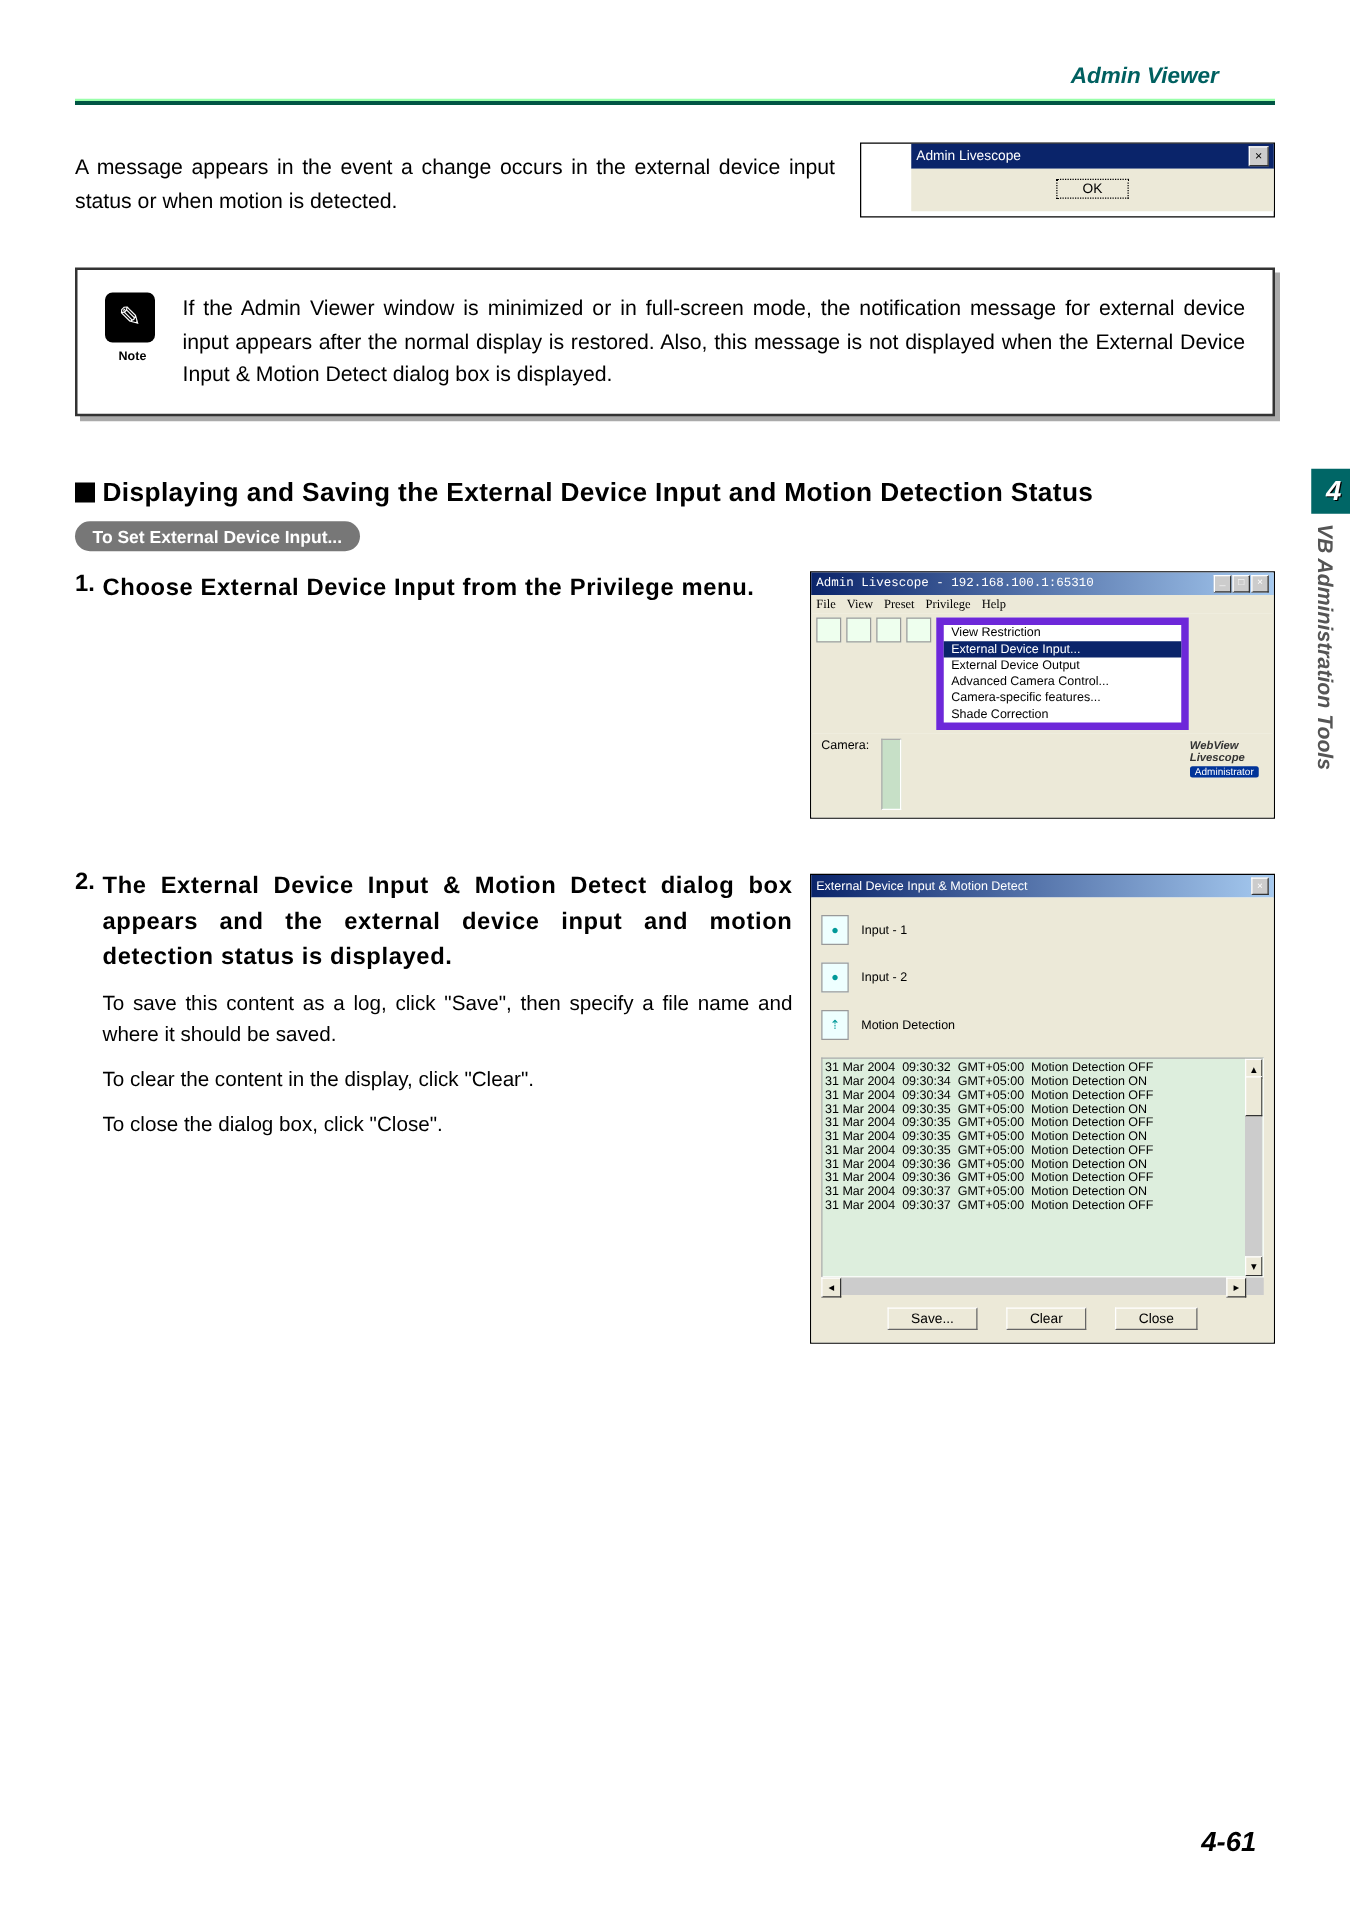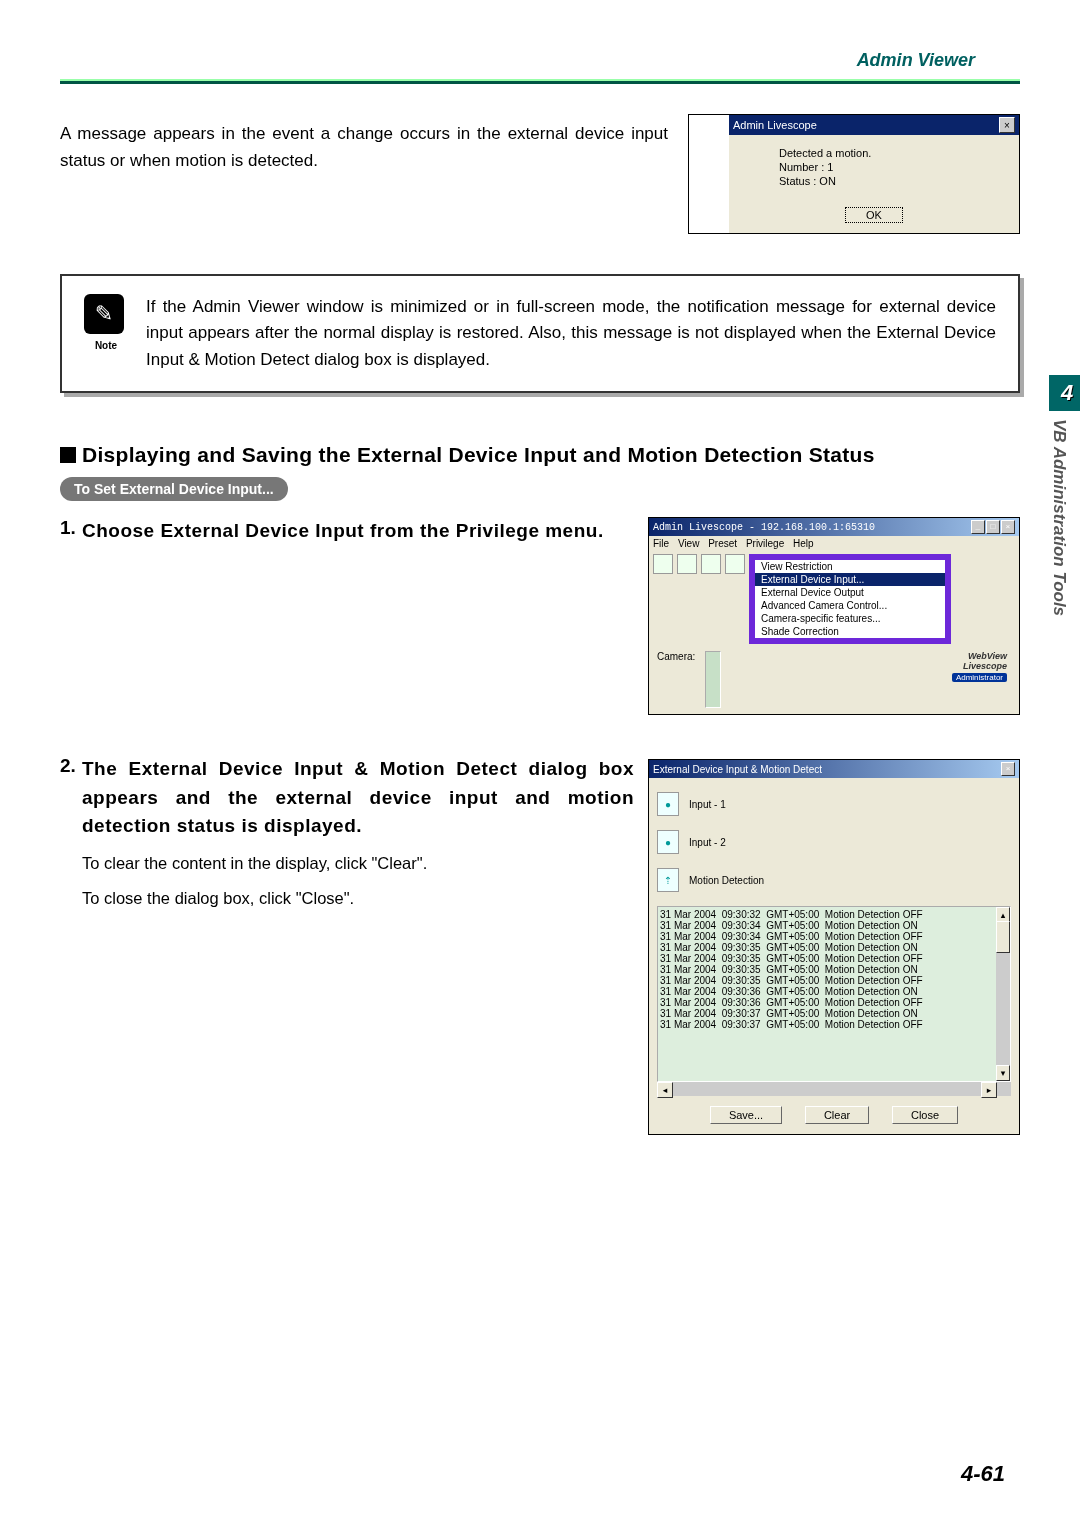--- a/index.html
+++ b/index.html
@@ -30,28 +30,28 @@
 .step-row{display:flex;gap:14px;margin-top:16px;align-items:flex-start;}
 .step-row .left{flex:1;}
 .step-row .num{font-weight:bold;font-size:19px;float:left;}
 .step-row .step-title{font-weight:bold;font-size:19px;margin-left:22px;text-align:justify;letter-spacing:.5px;line-height:1.5;}
 .step-row .step-body p{font-size:16.5px;line-height:1.55;margin:10px 0 4px 22px;text-align:justify;}
 .shot{border:1px solid #000;}
 .shot1{width:370px;}
 .shot1 .titlebar{background:linear-gradient(to right,#0a246a,#a6caf0);color:#fff;font-size:10px;padding:2px 4px;display:flex;justify-content:space-between;align-items:center;font-family:Liberation Mono, monospace;}
 .winbtns span{display:inline-block;width:12px;height:12px;background:#ccc;margin-left:1px;border:1px solid #fff;border-right-color:#333;border-bottom-color:#333;font-size:8px;text-align:center;line-height:11px;}
 .menubar{background:#ece9d8;font-size:10px;padding:2px 4px;}
-.menubar span{margin-right:6px;}
+.menubar span{margin-right:6px;font-family:Liberation Serif, serif;}
 .shot1 .toolbar{background:#ece9d8;padding:3px 4px;display:flex;align-items:flex-start;gap:4px;font-size:10px;}
 .tb-btn{display:inline-block;width:18px;height:18px;background:#efe;border:1px solid #999;}
 .dropdown{position:relative;background:#fff;border:6px solid #6d28d9;font-size:10px;padding:0;}
 .dropdown .sel{background:#0a246a;color:#fff;padding:1px 6px;}
 .dropdown .item{padding:1px 6px;}
 .shot1 .cam-area{background:#ece9d8;padding:4px 8px 6px;font-size:10px;display:flex;gap:10px;align-items:flex-start;}
-.shot1 .logo-area{text-align:right;font-size:9px;color:#333;padding-right:4px;margin-left:46px;}
+.shot1 .logo-area{text-align:left;font-size:9px;color:#333;padding-right:4px;margin-left:46px;}
 .shot1 .logo-area b{font-style:italic;}
 .badge{display:inline-block;background:#039;color:#fff;font-size:8px;padding:0 4px;border-radius:2px;margin-top:2px;}
 .shot2{width:370px;margin-top:4px;}
 .shot2 .titlebar{background:linear-gradient(to right,#0a246a,#a6caf0);color:#fff;font-size:10px;padding:2px 4px;display:flex;justify-content:space-between;align-items:center;}
 .shot2 .body{background:#ece9d8;padding:8px;font-size:10px;}
 .input-row{display:flex;align-items:center;gap:10px;margin:6px 0 14px;}
 .input-row .ic{width:20px;height:22px;border:1px solid #999;background:#eff;display:flex;align-items:center;justify-content:center;color:#099;}
 .log-panel{background:#ddeedd;border:1px inset #fff;height:170px;position:relative;font-size:10px;padding:2px;overflow:hidden;}
 .log-panel .line{white-space:pre;}
 .scrollbar-v{position:absolute;right:0;top:0;bottom:0;width:14px;background:#ccc;}
@@ -77,25 +77,20 @@
   </div>
 
   <div class="content">
     <div class="row1">
       <div class="txt">A message appears in the event a change occurs in the external device input status or when motion is detected.</div>
       <div class="dialog1 shot">
         <div class="titlebar">
           <span>Admin Livescope</span>
           <span class="closebtn">×</span>
         </div>
-        <div class="body">
-          <p>Detected a motion.</p>
-          <p>Number : 1</p>
-          <p>Status : ON</p>
-        </div>
         <div class="okrow">
           <span class="okbtn">OK</span>
         </div>
       </div>
     </div>
 
     <div class="note-box">
       <div class="icon">
         <div class="sq">✎</div>
         <div class="lbl">Note</div>
@@ -153,20 +148,21 @@
         </div>
       </div>
     </div>
 
     
     <div class="step-row" style="margin-top:40px;">
       <div class="left">
         <span class="num">2.</span>
         <div class="step-title">The External Device Input &amp; Motion Detect dialog box appears and the external device input and motion detection status is displayed.</div>
         <div class="step-body">
+          <p>To save this content as a log, click "Save", then specify a file name and where it should be saved.</p>
           <p>To clear the content in the display, click "Clear".</p>
           <p>To close the dialog box, click "Close".</p>
         </div>
       </div>
       <div class="shot shot2">
         <div class="titlebar">
           <span>External Device Input &amp; Motion Detect</span>
           <span class="winbtns"><span>×</span></span>
         </div>
         <div class="body">

